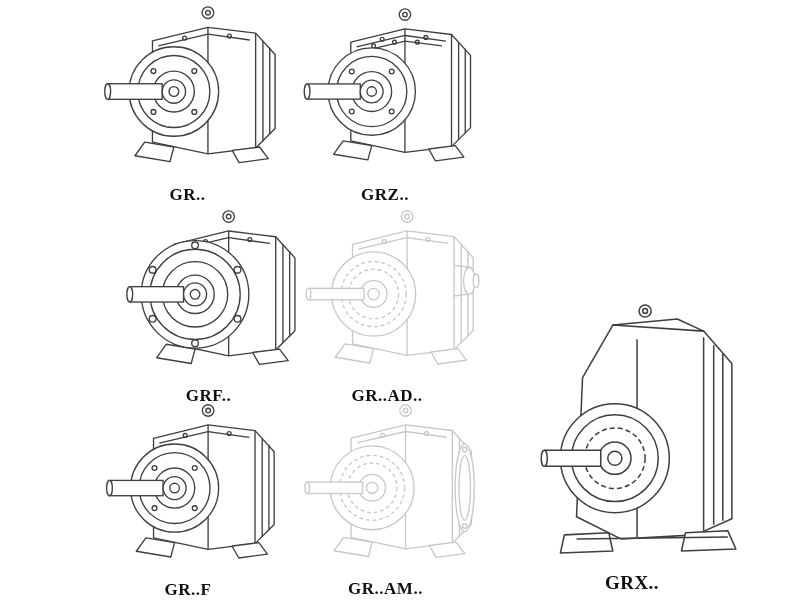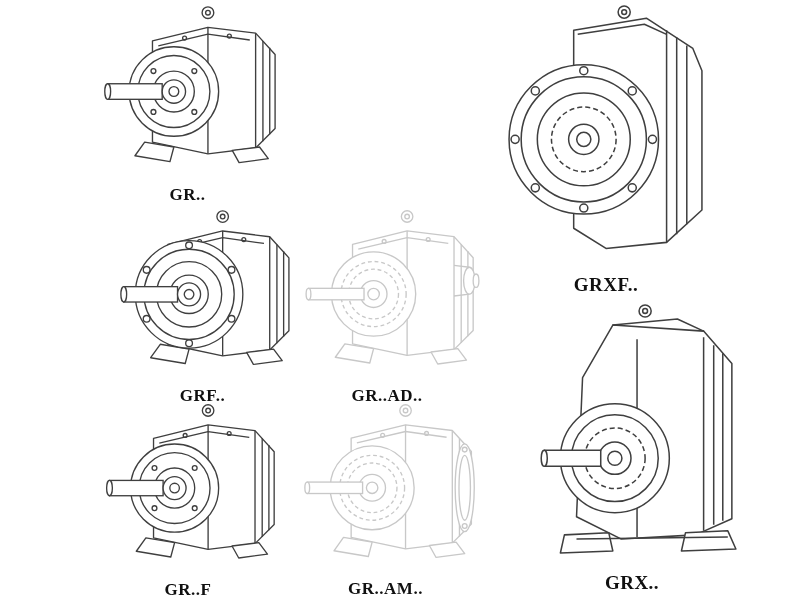--- a/index.html
+++ b/index.html
@@ -171,29 +171,31 @@
 <div class="canvas">
 
   <figure class="cell" style="left:90px; top:2px; width:195px; height:206px;">
     <svg class="drawing" viewBox="0 0 200 185">
       <use href="#p-body"></use>
         <use href="#p-housing"></use>
     </svg>
     <figcaption class="label">GR..</figcaption>
   </figure>
 
-
-  <figure class="cell" style="left:492px; top:0px; width:228px; height:298px;">
-    <svg class="drawing" viewBox="0 0 220 270">
-      <use href="#p-grxf"></use>
-    </svg>
-    <figcaption class="label lg">GRXF..</figcaption>
-  </figure>
-
-  <figure class="cell" style="left:100px; top:206px; width:205px; height:202px;">
+  <figure class="cell" style="left:290px; top:2px; width:190px; height:206px;">
+    <svg class="drawing" viewBox="0 0 200 185">
+      <use href="#p-body"></use>
+        <use href="#p-lid2"></use>
+        <use href="#p-housing"></use>
+    </svg>
+    <figcaption class="label">GRZ..</figcaption>
+  </figure>
+
+
+  <figure class="cell" style="left:106px; top:206px; width:205px; height:202px;">
     <svg class="drawing" viewBox="0 0 200 185">
       <use href="#p-body"></use>
         <use href="#p-flange"></use>
     </svg>
     <figcaption class="label">GRF..</figcaption>
   </figure>
 
   <figure class="cell" style="left:287px; top:206px; width:200px; height:202px;">
     <svg class="drawing faded" viewBox="0 0 200 185">
       <use href="#p-body"></use>

